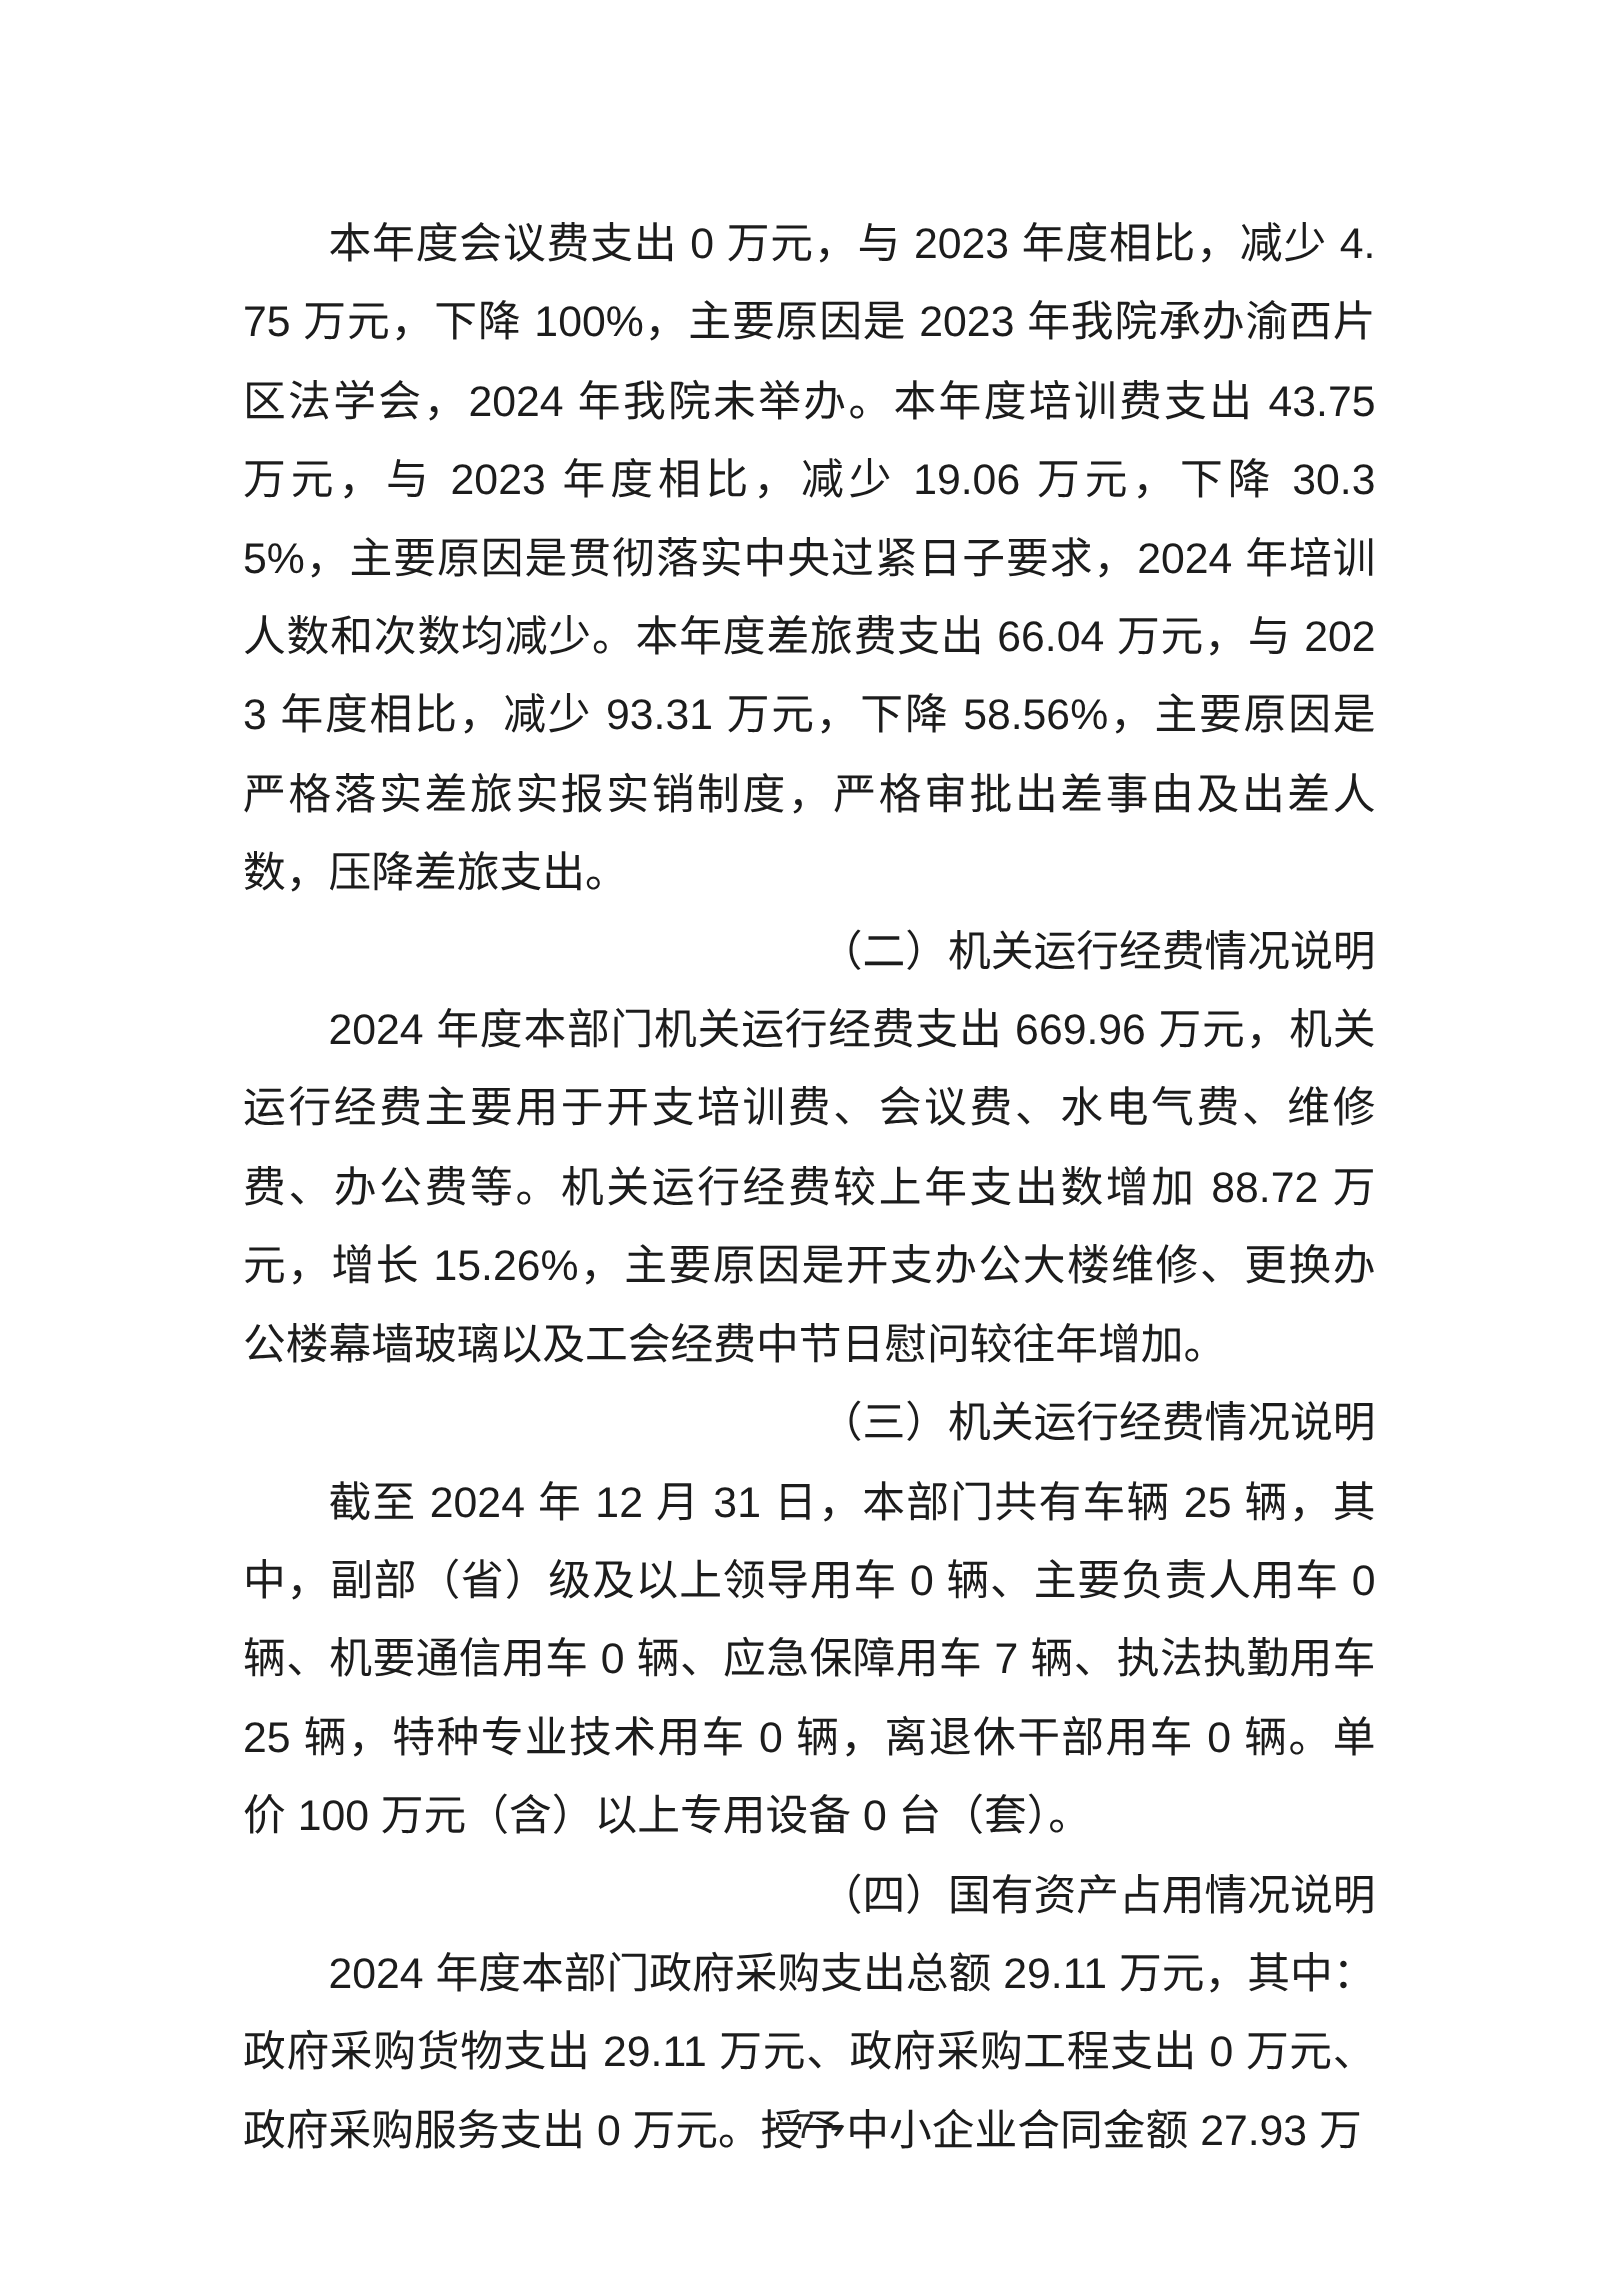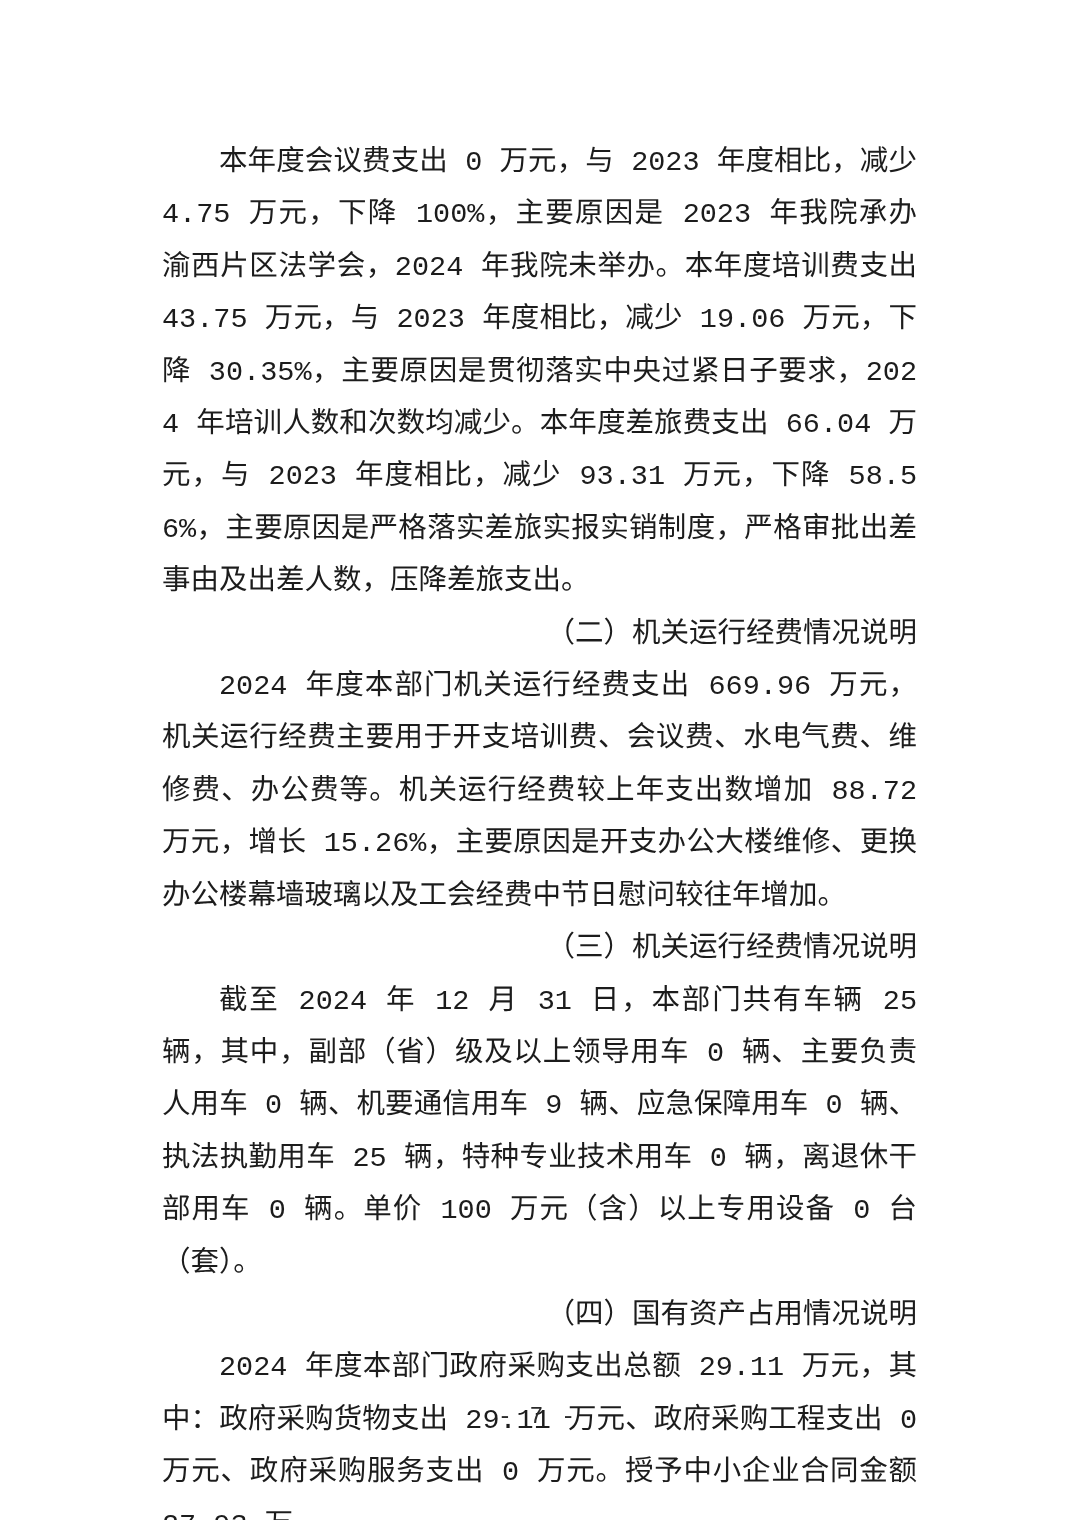--- a/index.html
+++ b/index.html
@@ -11,21 +11,21 @@
     padding: 0;
     background: #888;
   }
   .page {
     position: relative;
     width: 1075px;
     height: 1520px;
     margin: 0 auto;
     background: var(--bg-color);
     overflow: hidden;
-    font-family: Liberation Mono, monospace;
+    font-family: Liberation Sans, sans-serif;
     color: var(--text-color);
   }
   .content {
     position: absolute;
     top: 137px;
     left: 162px;
     width: 755px;
   }
   .content p {
     margin: 0;
@@ -55,18 +55,18 @@
 </style>
 </head>
 <body>
 
 <div class="page">
   <div class="content">
     <p class="body">本年度会议费支出 0 万元，与 2023 年度相比，减少 4.75 万元，下降 100%，主要原因是 2023 年我院承办渝西片区法学会，2024 年我院未举办。本年度培训费支出 43.75 万元，与 2023 年度相比，减少 19.06 万元，下降 30.35%，主要原因是贯彻落实中央过紧日子要求，2024 年培训人数和次数均减少。本年度差旅费支出 66.04 万元，与 2023 年度相比，减少 93.31 万元，下降 58.56%，主要原因是严格落实差旅实报实销制度，严格审批出差事由及出差人数，压降差旅支出。</p>
     <p class="heading">（二）机关运行经费情况说明</p>
     <p class="body">2024 年度本部门机关运行经费支出 669.96 万元，机关运行经费主要用于开支培训费、会议费、水电气费、维修费、办公费等。机关运行经费较上年支出数增加 88.72 万元，增长 15.26%，主要原因是开支办公大楼维修、更换办公楼幕墙玻璃以及工会经费中节日慰问较往年增加。</p>
     <p class="heading">（三）机关运行经费情况说明</p>
-    <p class="body">截至 2024 年 12 月 31 日，本部门共有车辆 25 辆，其中，副部（省）级及以上领导用车 0 辆、主要负责人用车 0 辆、机要通信用车 9 辆、应急保障用车 0 辆、执法执勤用车 25 辆，特种专业技术用车 0 辆，离退休干部用车 0 辆。单价 100 万元（含）以上专用设备 0 台（套）。</p>
+    <p class="body">截至 2024 年 12 月 31 日，本部门共有车辆 25 辆，其中，副部（省）级及以上领导用车 0 辆、主要负责人用车 0 辆、机要通信用车 0 辆、应急保障用车 7 辆、执法执勤用车 25 辆，特种专业技术用车 0 辆，离退休干部用车 0 辆。单价 100 万元（含）以上专用设备 0 台（套）。</p>
     <p class="heading">（四）国有资产占用情况说明</p>
     <p class="body">2024 年度本部门政府采购支出总额 29.11 万元，其中：政府采购货物支出 29.11 万元、政府采购工程支出 0 万元、政府采购服务支出 0 万元。授予中小企业合同金额 27.93 万</p>
   </div>
   <div class="footer">- 7 -</div>
 </div>
 
 </body></html>

